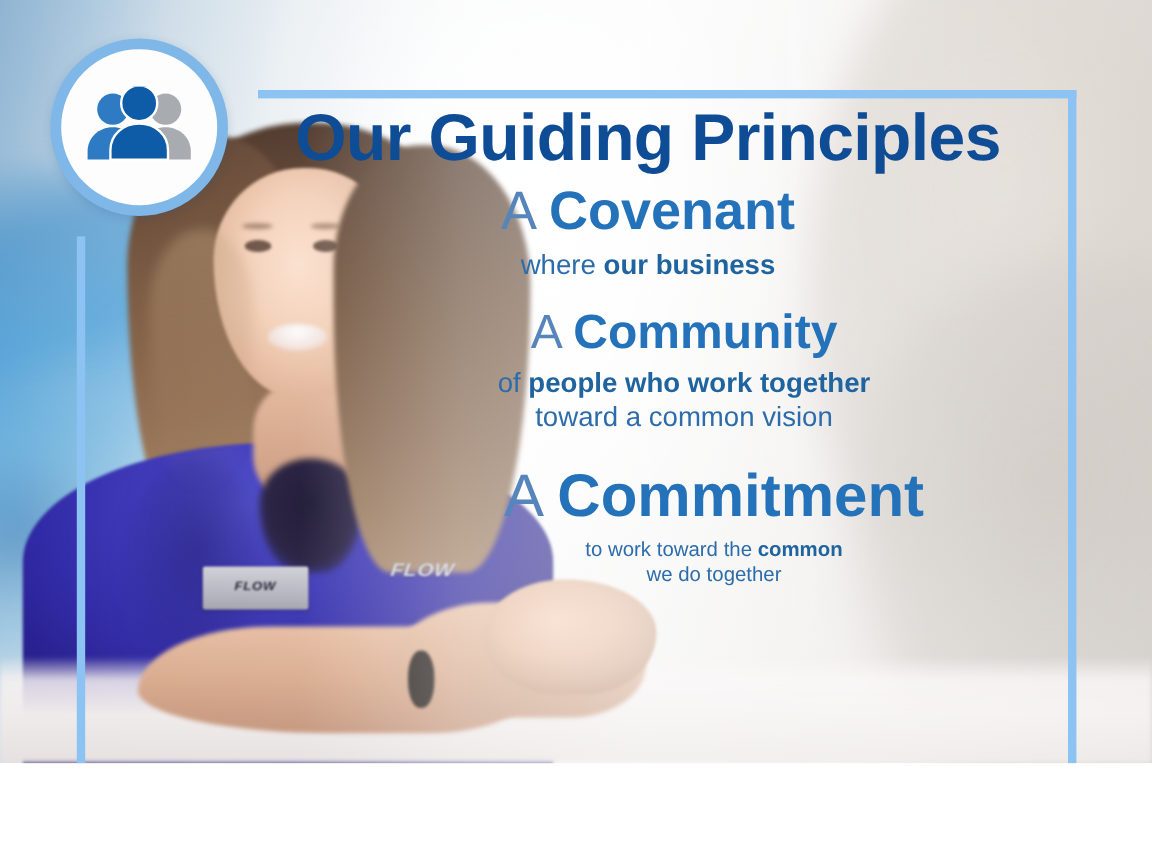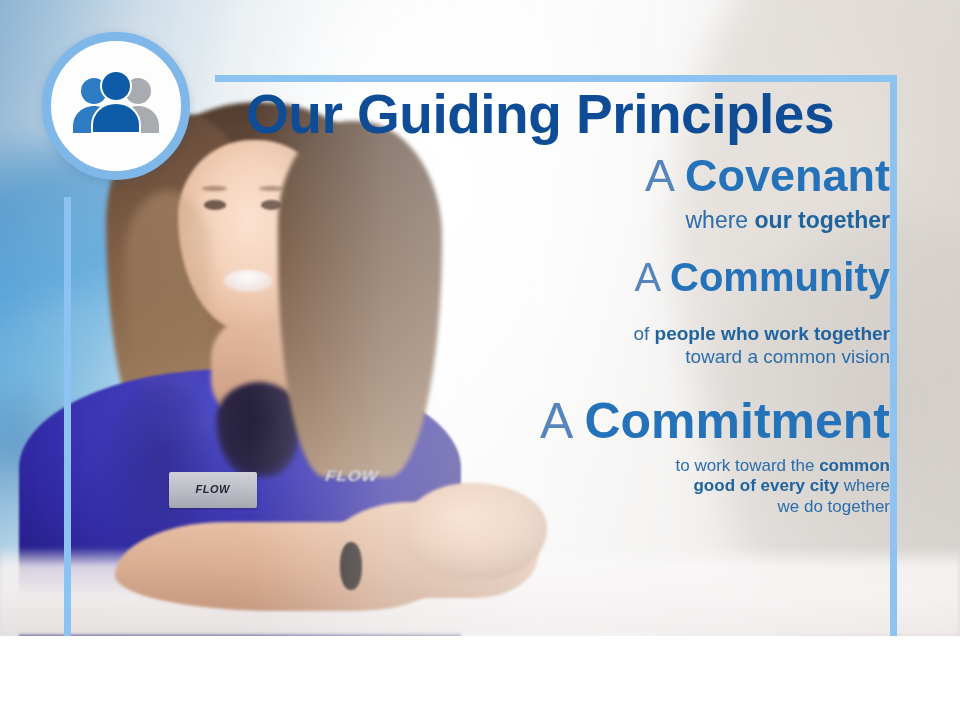--- a/index.html
+++ b/index.html
@@ -413,21 +413,21 @@
   .main-title {
     font-size: 55px;
     font-weight: 700;
     letter-spacing: -0.5px;
     line-height: 1.02;
     color: #0f4c96;
     margin: 0 0 6px 0;
     white-space: nowrap;
   }
 
-  .principle { margin: 0; text-align: right; }
+  .principle { margin: 0; }
   .p-head {
     line-height: 1.06;
     margin: 0;
     white-space: nowrap;
   }
   .p-article {
     font-weight: 400;
     color: #5685bb;
   }
   .p-word {
@@ -441,21 +441,21 @@
   }
   .p-sub b { font-weight: 700; color: #1f639f; }
 
   
   .block-1 { margin-top: 10px; }
   .block-1 .p-head { font-size: 45px; }
   .block-1 .p-sub  { font-size: 23px; margin-top: 6px; }
 
   .block-2 { margin-top: 22px; padding-left: 60px; }
   .block-2 .p-head { font-size: 40px; }
-  .block-2 .p-sub  { font-size: 19px; margin-top: 24px; }
+  .block-2 .p-sub  { font-size: 23px; margin-top: 7px; }
 
   .block-3 { margin-top: 26px; padding-left: 110px; }
   .block-3 .p-head { font-size: 50px; }
   .block-3 .p-sub  { font-size: 17px; margin-top: 8px; }
 </style>
 </head>
 <body>
 
 <div class="canvas">
 
@@ -524,21 +524,21 @@
 
   <div class="content">
     <h1 class="main-title">Our Guiding Principles</h1>
 
     <div class="principle block-1">
       <div class="p-head">
         <span class="p-article">A </span><span class="p-word">Covenant</span>
       </div>
       <div class="p-sub">
         <div>
-          <span>where </span><b>our together</b>
+          <span>where </span><b>our business</b>
         </div>
       </div>
     </div>
 
     <div class="principle block-2">
       <div class="p-head">
         <span class="p-article">A </span><span class="p-word">Community</span>
       </div>
       <div class="p-sub">
         <div>
@@ -552,22 +552,19 @@
 
     <div class="principle block-3">
       <div class="p-head">
         <span class="p-article">A </span><span class="p-word">Commitment</span>
       </div>
       <div class="p-sub">
         <div>
           <span>to work toward the </span><b>common</b>
         </div>
         <div>
-          <b>good of every city</b><span> where</span>
-        </div>
-        <div>
           <span>we do together</span>
         </div>
       </div>
     </div>
   </div>
 
 </div>
 
 </body></html>

